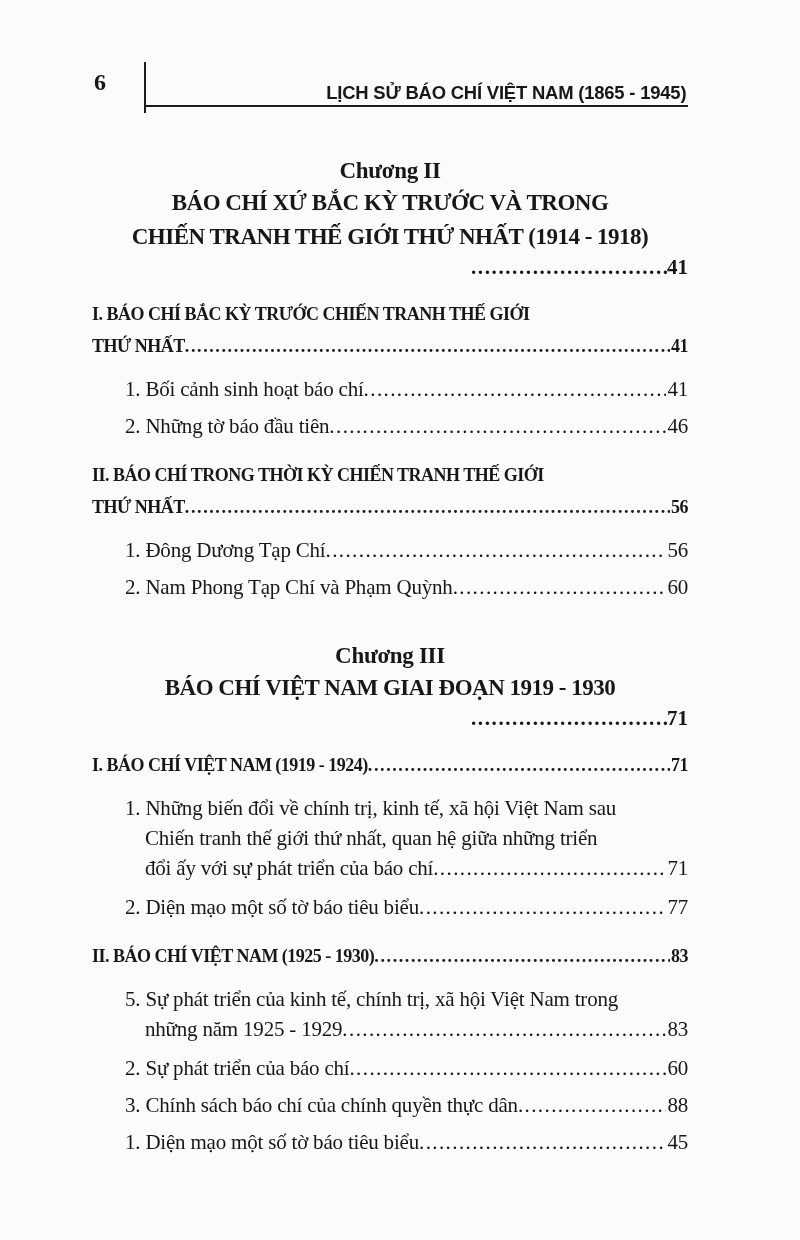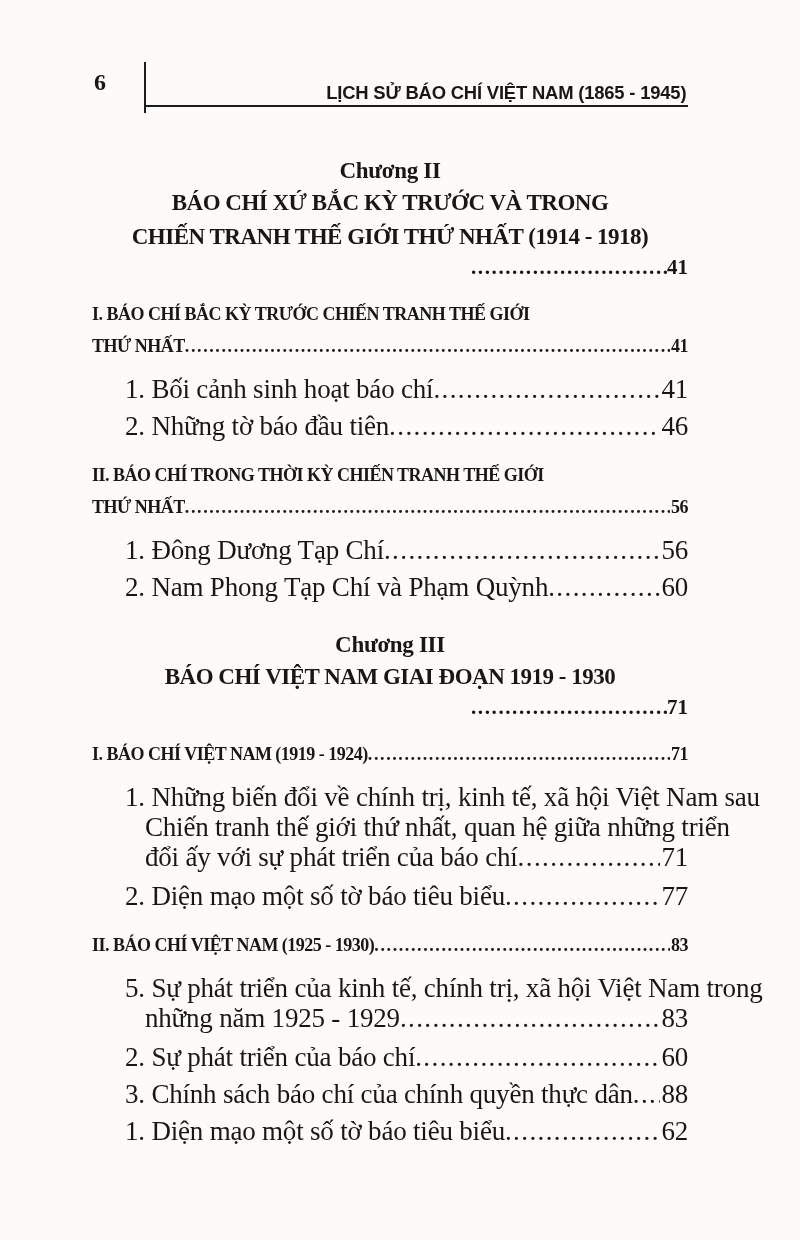--- a/index.html
+++ b/index.html
@@ -35,21 +35,21 @@
     font-weight:bold;font-size:19px;letter-spacing:-0.2px;
     transform:scaleX(0.97);transform-origin:right bottom;
     white-space:nowrap;
   }
 
   
   .content{position:absolute;top:132px;left:92px;width:596px;}
 
   .chapter{ text-align:center;font-weight:bold; }
   .chapter.c2{margin-top:24px;}
-  .chapter.c3{margin-top:28px;}
+  .chapter.c3{margin-top:39px;}
   .ch-label{font-size:23px;line-height:30px;letter-spacing:-0.3px;}
   .ch-title{font-size:23px;line-height:34px;letter-spacing:-0.5px;}
 
   .pagerow{
     display:flex;align-items:baseline;justify-content:flex-end;
     font-size:21px;line-height:26px;font-weight:bold;
   }
   .pagerow .dots{width:196px;flex:0 0 auto;}
 
   .dots{
@@ -60,21 +60,21 @@
     content:"..................................................................................................................................................................";
   }
 
   .sec{margin-top:18px;font-weight:bold;font-size:18px;letter-spacing:-0.5px;}
   .sec .line{line-height:32px;white-space:nowrap;}
   .row{display:flex;align-items:baseline;line-height:32px;}
   .row .t{flex:0 0 auto;white-space:nowrap;}
   .row .dots{flex:1 1 auto;}
   .row .pg{flex:0 0 auto;padding-left:1px;}
 
-  .items{font-weight:normal;font-size:27px;letter-spacing:-0.2px;}
+  .items{font-weight:normal;font-size:21px;letter-spacing:-0.2px;}
   .item{padding-left:33px;margin-top:7px;}
   .item .row{line-height:30px;}
   .item .line{line-height:30px;white-space:nowrap;}
   .item .cont{padding-left:20px;}
   .item.first{margin-top:12px;}
   .item.gap{margin-top:9px;}
   .item .dots{letter-spacing:1.4px;}
 </style>
 </head>
 <body>
@@ -212,19 +212,19 @@
         <div class="row">
           <span class="t">3. Chính sách báo chí của chính quyền thực dân</span>
           <span class="dots"></span>
           <span class="pg">88</span>
         </div>
       </div>
       <div class="item">
         <div class="row">
           <span class="t">1. Diện mạo một số tờ báo tiêu biểu</span>
           <span class="dots"></span>
-          <span class="pg">62</span>
+          <span class="pg">45</span>
         </div>
       </div>
     </div>
 
   </div>
 </div>
 
 </body></html>

